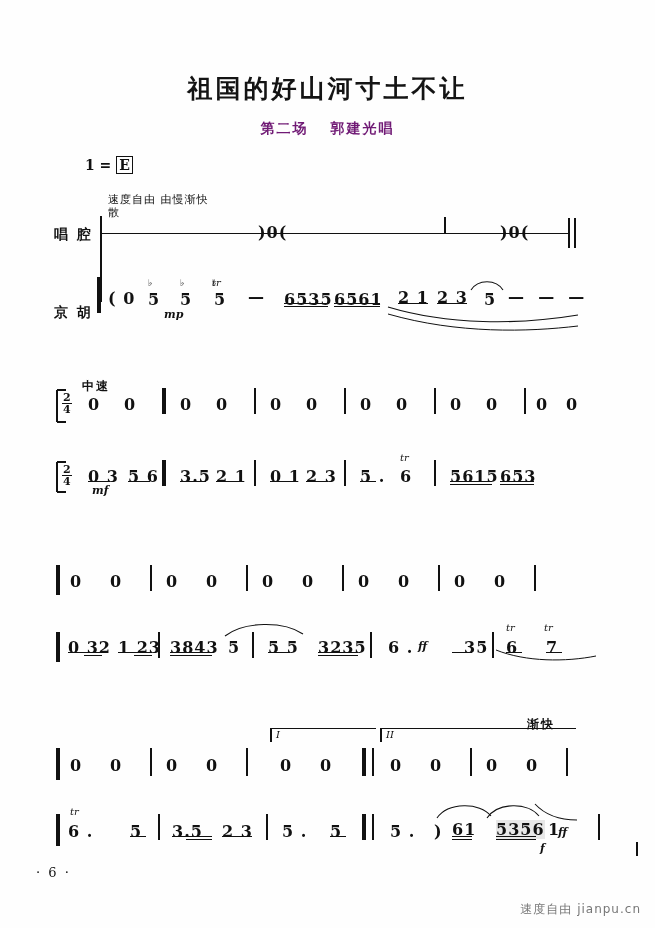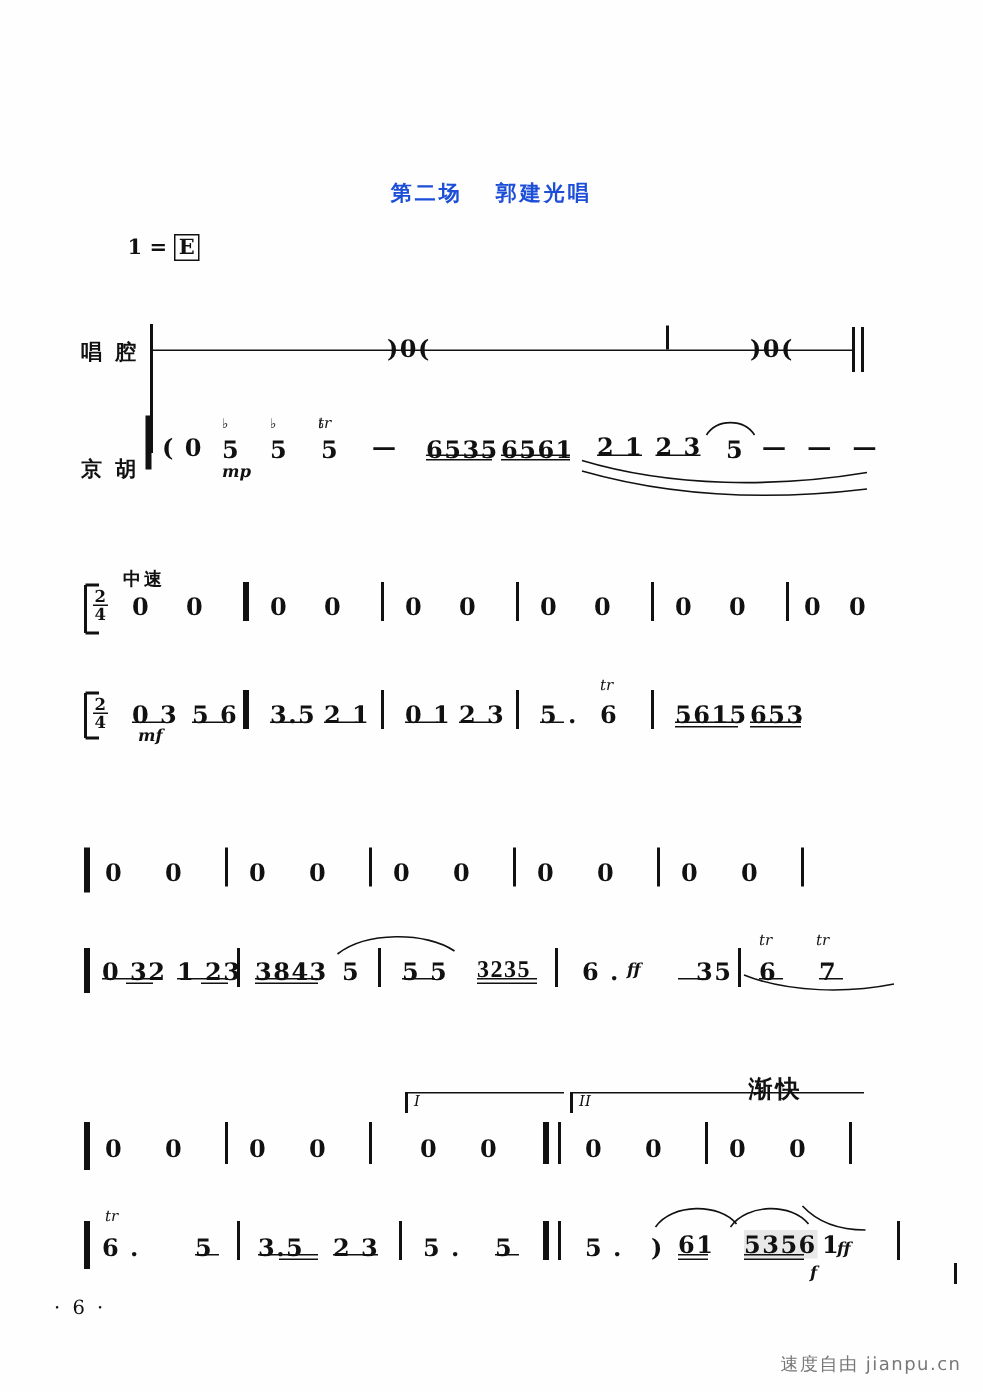--- a/index.html
+++ b/index.html
@@ -36,21 +36,21 @@
   }
   .subtitle {
     position: absolute;
     top: 120px;
     left: 0; right: 0;
     text-align: center;
     font-family: "DejaVu Serif", serif;
     font-size: 14px;
     font-weight: bold;
     letter-spacing: 2px;
-    color: #1d4ed8;
+    color: #701a75;
   }
   .subtitle span.gap { display:inline-block; width: 22px; }
 
   .key-sig {
     position: absolute;
     left: 85px;
     top: 157px;
     font-size: 14px;
     font-family: "DejaVu Serif", serif;
     font-weight: bold;
@@ -158,29 +158,34 @@
     font-size: 13px;
     font-family: "DejaVu Serif", serif;
     letter-spacing: 2px;
   }
 </style>
 </head>
 <body>
 
 <div class="page">
 
+  <div class="title">祖国的好山河寸土不让</div>
   <div class="subtitle">
     <span>第二场</span><span class="gap"></span><span>郭建光唱</span>
   </div>
 
   <div class="key-sig">
     <span>1 =</span>
     <span class="boxed">E</span>
   </div>
 
+  <div class="tempo-note">
+    <div>速度自由  由慢渐快</div>
+    <div>散</div>
+  </div>
 
   <div class="lbl" style="left:54px; top:226px;">唱 腔</div>
   <div class="lbl" style="left:54px; top:304px;">京 胡</div>
 
   <div class="vline" style="left:100px; top:216px; height:86px;"></div>
   <div class="hline thin" style="left:100px; top:233px; width:468px; height:1.2px;"></div>
 
   <div class="num" style="left:258px; top:223px;">)0(</div>
   <div class="num" style="left:500px; top:223px;">)0(</div>
   <div class="vline" style="left:444px; top:217px; height:16px;"></div>
@@ -197,21 +202,21 @@
   <div class="num" style="left:334px; top:290px;">6561</div>
   <div class="num" style="left:398px; top:288px;">2 1</div>
   <div class="num" style="left:437px; top:288px;">2 3</div>
   <div class="num" style="left:484px; top:290px;">5</div>
   <div class="num" style="left:508px; top:288px;">—  —  —</div>
 
   <div class="tiny" style="left:148px; top:278px; font-size:9px;">♭</div>
   <div class="tiny" style="left:180px; top:278px; font-size:9px;">♭</div>
   <div class="tiny" style="left:212px; top:278px; font-size:9px;">♭</div>
   <div class="tr" style="left:212px; top:277px;">tr</div>
-  <div class="dyn" style="left:148px; top:308px;">mp</div>
+  <div class="dyn" style="left:164px; top:308px;">mp</div>
 
   <div class="hline" style="left:284px; top:303px; width:44px;"></div>
   <div class="hline" style="left:284px; top:306px; width:44px;"></div>
   <div class="hline" style="left:334px; top:303px; width:46px;"></div>
   <div class="hline" style="left:334px; top:306px; width:46px;"></div>
   <div class="hline" style="left:398px; top:303px; width:30px;"></div>
   <div class="hline" style="left:437px; top:303px; width:30px;"></div>
 
   <div class="slur" style="left:388px; top:305px;">
     <svg width="190" height="22" viewBox="0 0 190 22">
@@ -318,21 +323,21 @@
   <div class="hline" style="left:134px; top:655px; width:18px;"></div>
   <div class="vline" style="left:158px; top:632px; height:26px;"></div>
 
   <div class="num" style="left:170px; top:638px;">3843</div>
   <div class="num" style="left:228px; top:638px;">5</div>
   <div class="hline" style="left:170px; top:652px; width:42px;"></div>
   <div class="hline" style="left:170px; top:655px; width:42px;"></div>
   <div class="vline" style="left:252px; top:632px; height:26px;"></div>
 
   <div class="num" style="left:268px; top:638px;">5 5</div>
-  <div class="num" style="left:318px; top:638px;font-family:Liberation Serif, serif;">3235</div>
+  <div class="num" style="left:318px; top:638px;">3235</div>
   <div class="hline" style="left:268px; top:652px; width:22px;"></div>
   <div class="hline" style="left:318px; top:652px; width:40px;"></div>
   <div class="hline" style="left:318px; top:655px; width:40px;"></div>
   <div class="slur" style="left:224px; top:620px;">
     <svg width="80" height="18" viewBox="0 0 80 18">
         <path d="M1 16 C 20 1, 60 1, 79 14" stroke="#111" stroke-width="1.1" fill="none"></path>
       </svg>
   </div>
   <div class="vline" style="left:370px; top:632px; height:26px;"></div>
 
@@ -347,21 +352,21 @@
   <div class="num" style="left:506px; top:638px;">6</div>
   <div class="num" style="left:546px; top:638px;">7</div>
   <div class="hline" style="left:506px; top:652px; width:16px;"></div>
   <div class="hline" style="left:546px; top:652px; width:16px;"></div>
   <div class="slur" style="left:496px; top:648px;">
     <svg width="100" height="16" viewBox="0 0 100 16">
         <path d="M0 2 C 30 14, 70 14, 100 8" stroke="#111" stroke-width="1" fill="none"></path>
       </svg>
   </div>
 
-  <div class="lbl" style="left:499px; top:716px; font-size:16px;">渐快</div>
+  <div class="lbl" style="left:527px; top:716px; font-size:12px;">渐快</div>
 
   <div class="hline" style="left:270px; top:728px; width:106px;"></div>
   <div class="vline" style="left:270px; top:728px; height:14px;"></div>
   <div class="tiny" style="left:276px; top:729px; font-size:10px;">I</div>
   <div class="hline" style="left:380px; top:728px; width:196px;"></div>
   <div class="vline" style="left:380px; top:728px; height:14px;"></div>
   <div class="tiny" style="left:386px; top:729px; font-size:10px;">II</div>
 
   <div class="vline thick" style="left:56px; top:748px; height:32px;"></div>
   <div class="num" style="left:70px; top:756px;">0</div>

